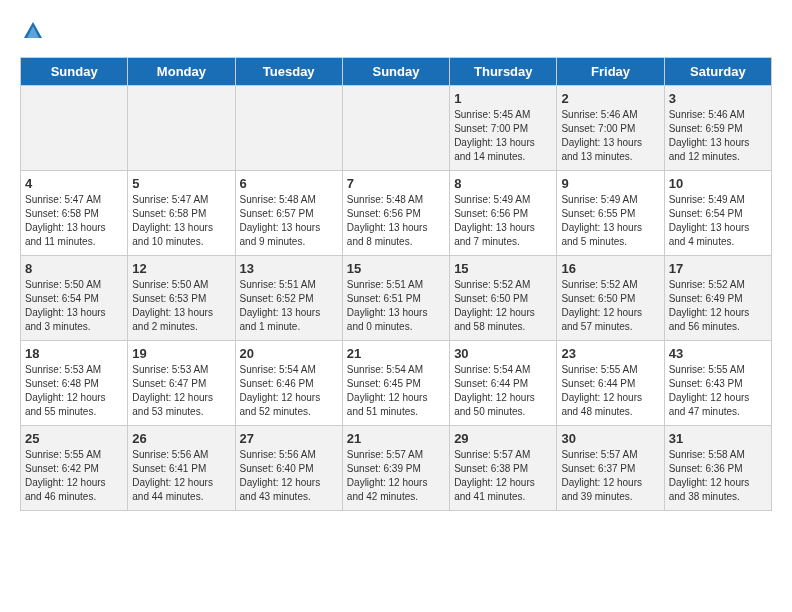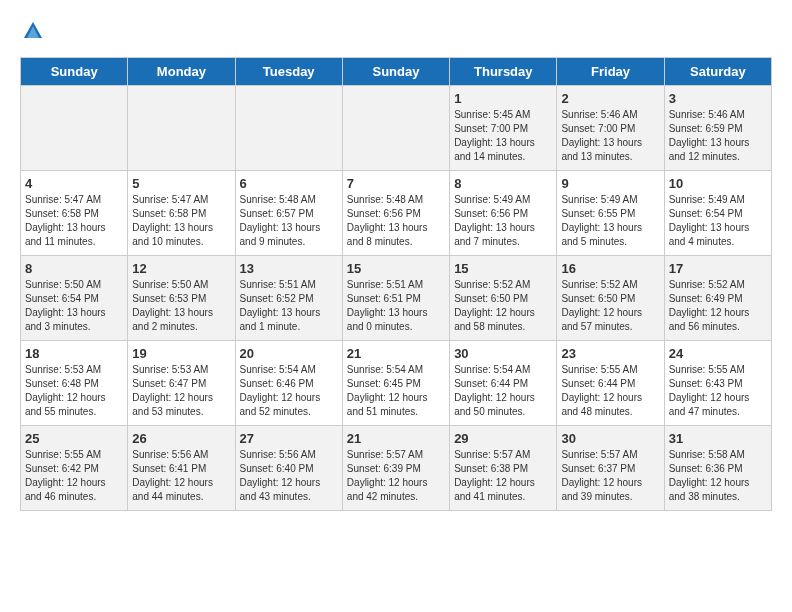--- a/index.html
+++ b/index.html
@@ -217,21 +217,21 @@
         </td>
         <td>
           <span class="day-number">30</span>
           <div class="day-info">Sunrise: 5:54 AM<br>Sunset: 6:44 PM<br>Daylight: 12 hours and 50 minutes.</div>
         </td>
         <td>
           <span class="day-number">23</span>
           <div class="day-info">Sunrise: 5:55 AM<br>Sunset: 6:44 PM<br>Daylight: 12 hours and 48 minutes.</div>
         </td>
         <td>
-          <span class="day-number">24</span>
+          <span class="day-number">43</span>
           <div class="day-info">Sunrise: 5:55 AM<br>Sunset: 6:43 PM<br>Daylight: 12 hours and 47 minutes.</div>
         </td>
       </tr>
       <tr>
         <td>
           <span class="day-number">25</span>
           <div class="day-info">Sunrise: 5:55 AM<br>Sunset: 6:42 PM<br>Daylight: 12 hours and 46 minutes.</div>
         </td>
         <td>
           <span class="day-number">26</span>

